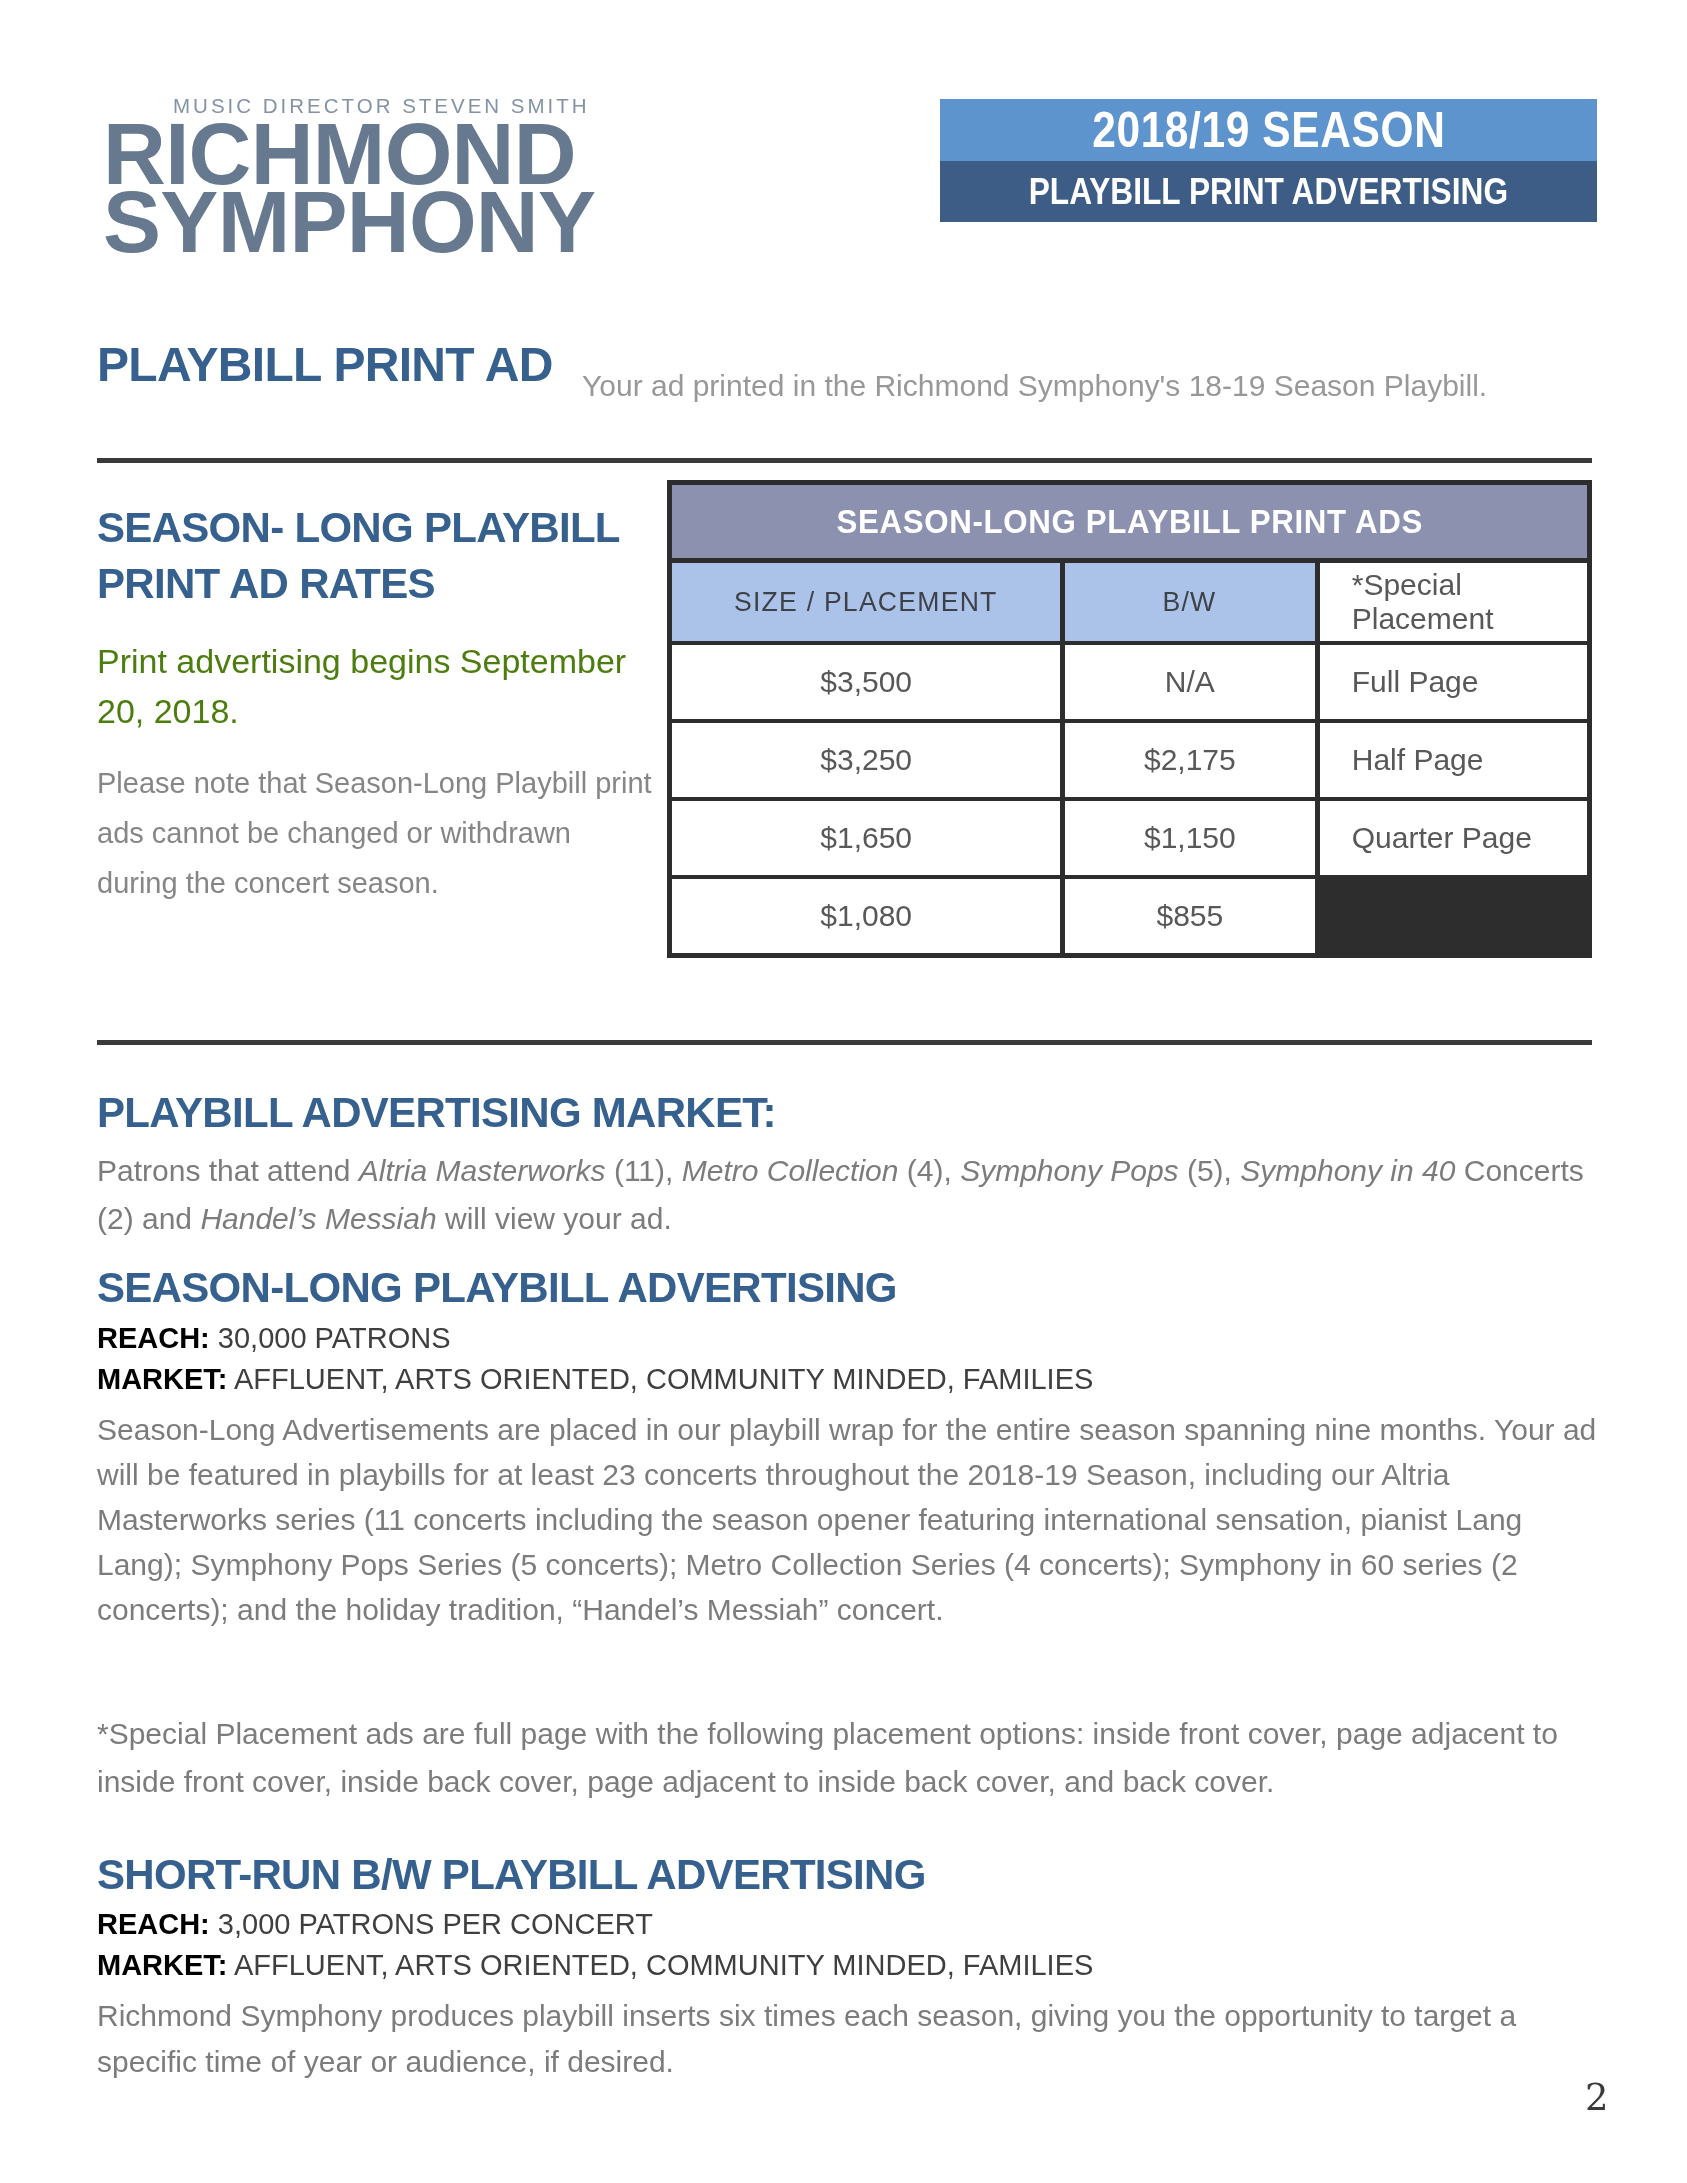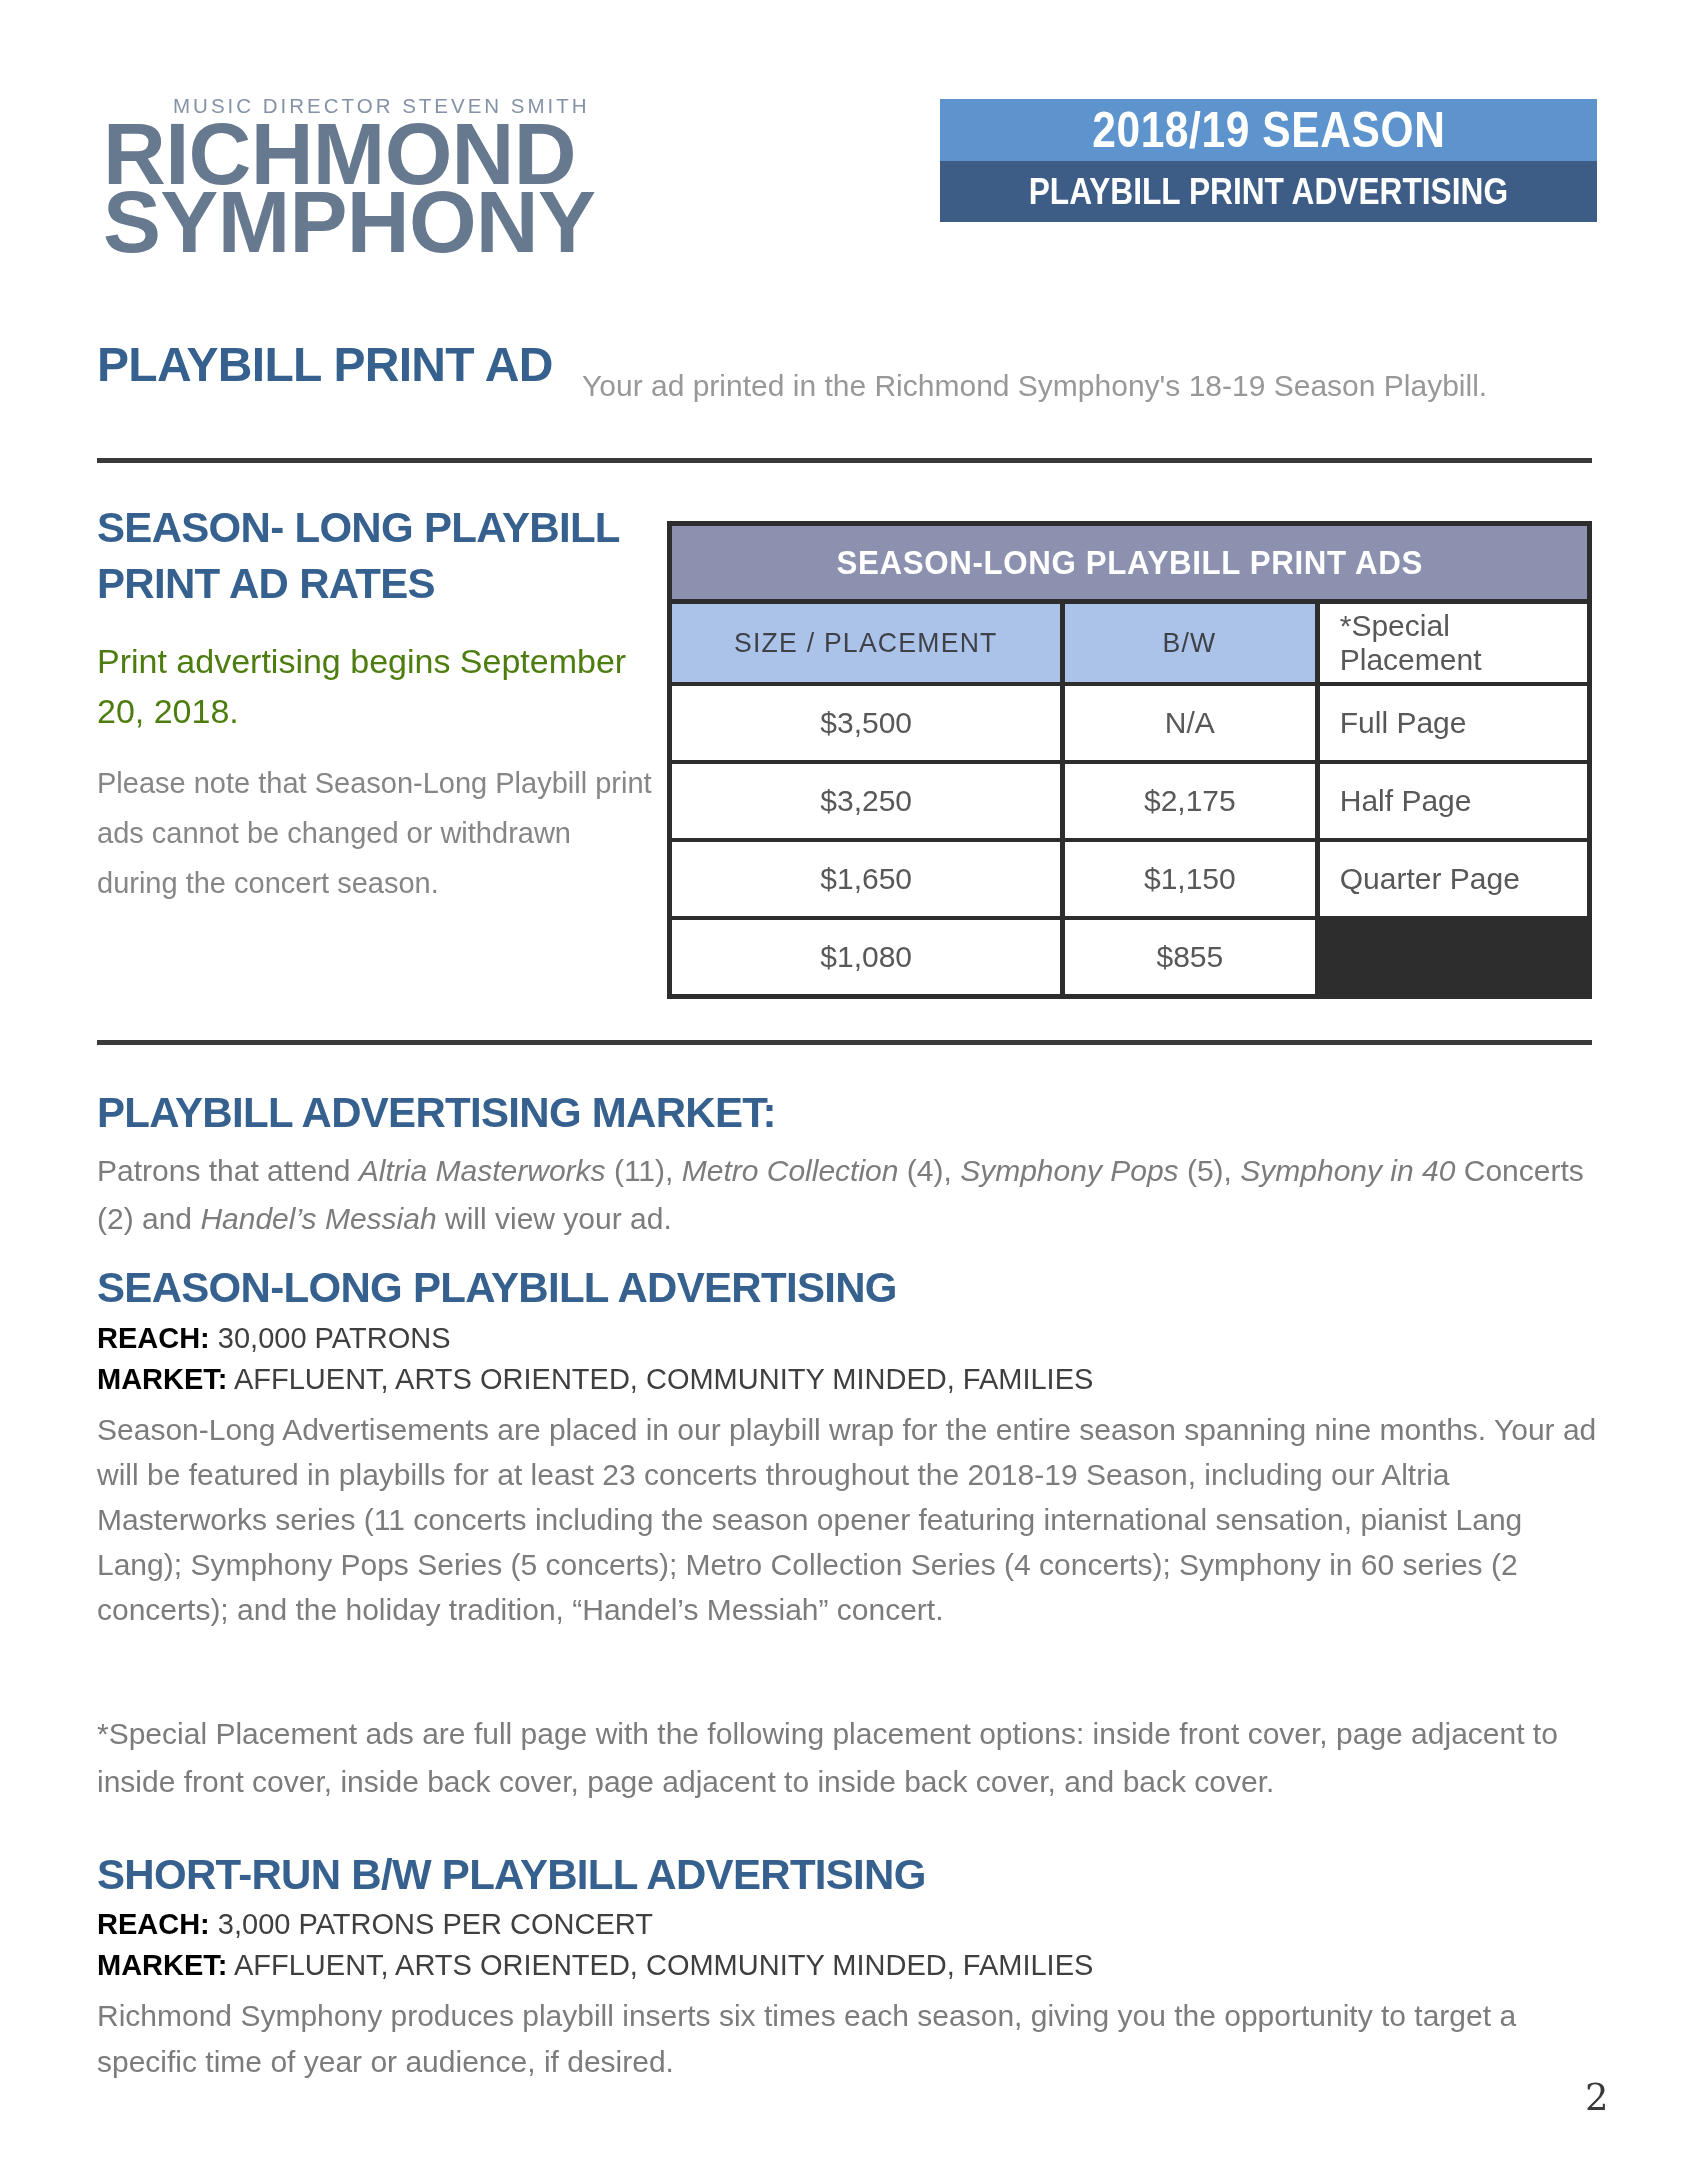--- a/index.html
+++ b/index.html
@@ -62,21 +62,21 @@
   .rates-para1{
     position:absolute;left:97px;top:636px;width:556px;
     font-size:34px;line-height:50px;color:#4d7c0f;font-weight:300;
   }
   .rates-para2{
     position:absolute;left:97px;top:758px;width:556px;
     font-size:29px;line-height:50px;color:#868686;font-weight:300;
   }
   
   .rate-table{
-    position:absolute;left:667px;top:521px;width:925px;height:478px;
+    position:absolute;left:667px;top:480px;width:925px;height:478px;
     box-sizing:border-box;background:#2d2d2d;padding:5.3px;
     display:grid;
     grid-template-columns:42.4% 27.4% 1fr;
     grid-template-rows:73px 78px repeat(4,1fr);
     gap:4.6px;
   }
   .t-title{
     grid-column:1 / span 3;background:#8b91ae;
     display:flex;align-items:center;justify-content:center;
   }
@@ -88,21 +88,21 @@
     background:#abc3e9;display:flex;align-items:center;justify-content:center;
   }
   .t-colhead span{
     display:inline-block;transform:scaleX(.95);
     font-size:28px;color:#3e4148;letter-spacing:1.3px;font-weight:400;white-space:nowrap;
   }
   .t-cell{
     background:#ffffff;display:flex;align-items:center;
     font-size:30px;color:#585858;font-weight:300;
   }
-  .t-cell.size{padding-left:20px;justify-content:flex-start;}
+  .t-cell.size{padding-left:32px;justify-content:flex-start;}
   .t-cell.num{justify-content:center;}
   
   .sec-heading{
     position:absolute;left:97px;
     font-size:42px;font-weight:800;color:#36618f;letter-spacing:-0.7px;white-space:nowrap;
   }
   .body-par{
     position:absolute;left:97px;width:1503px;
     font-size:30px;color:#7c7c7c;font-weight:300;
   }

